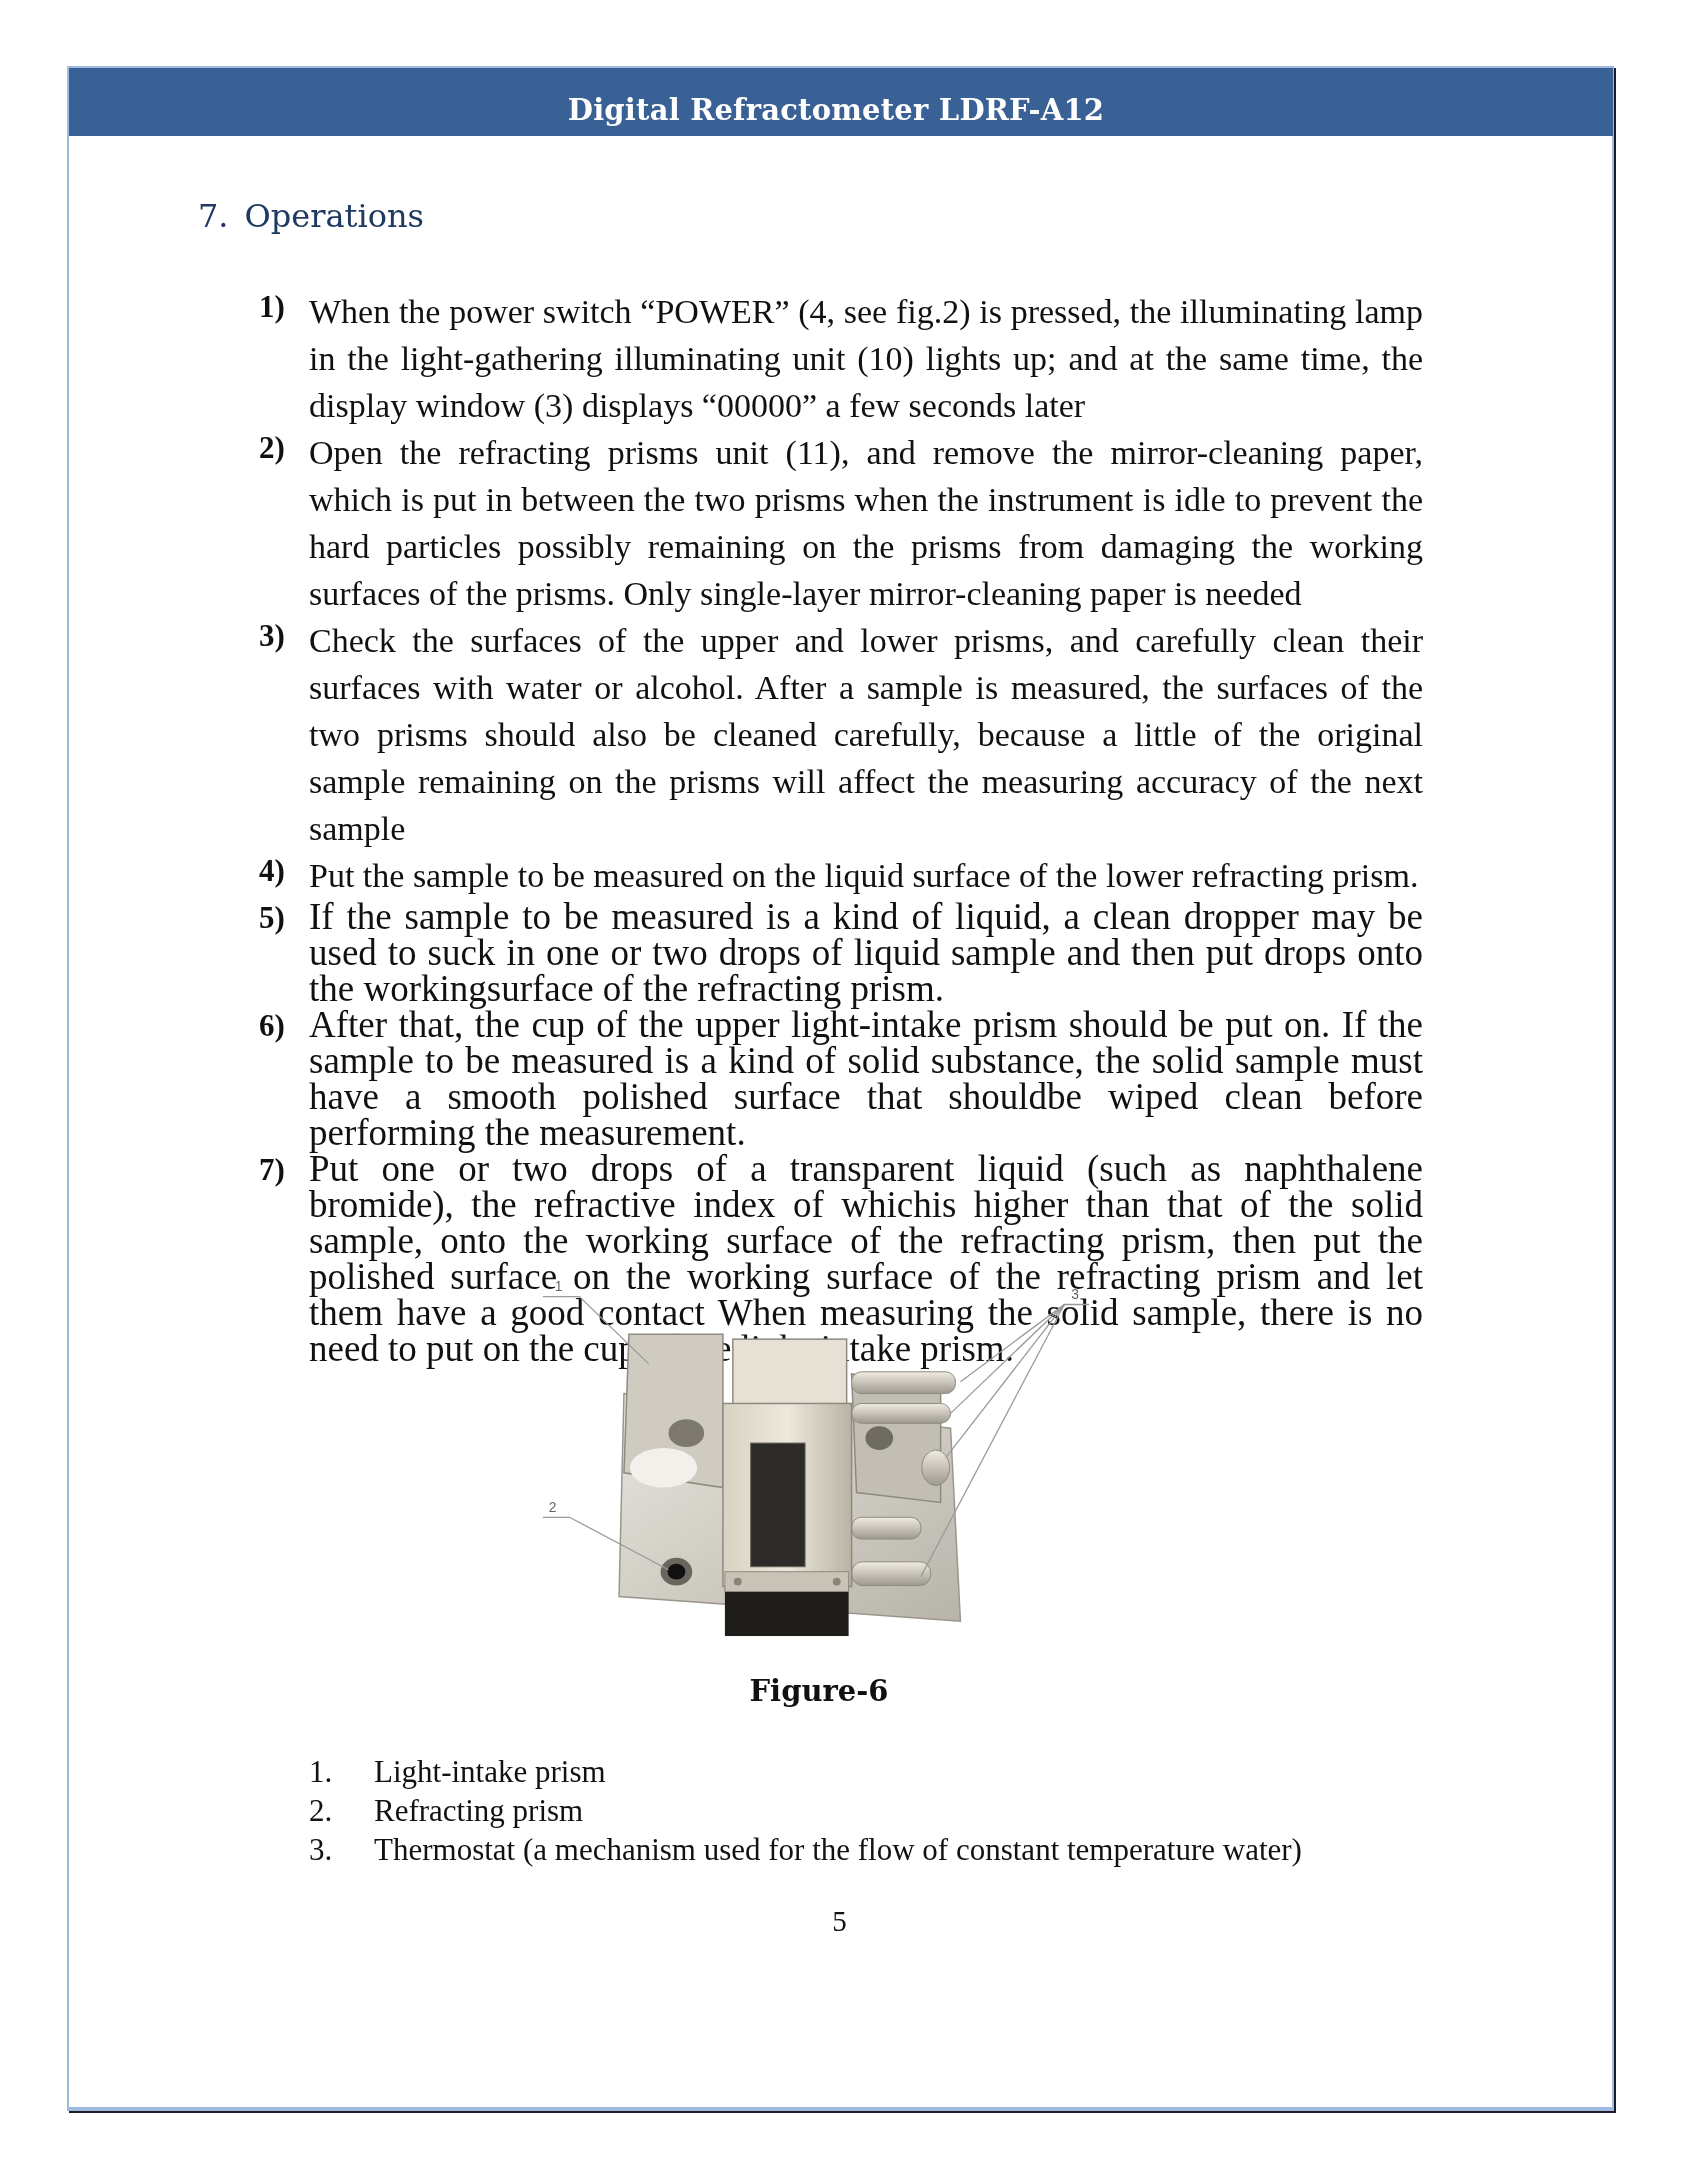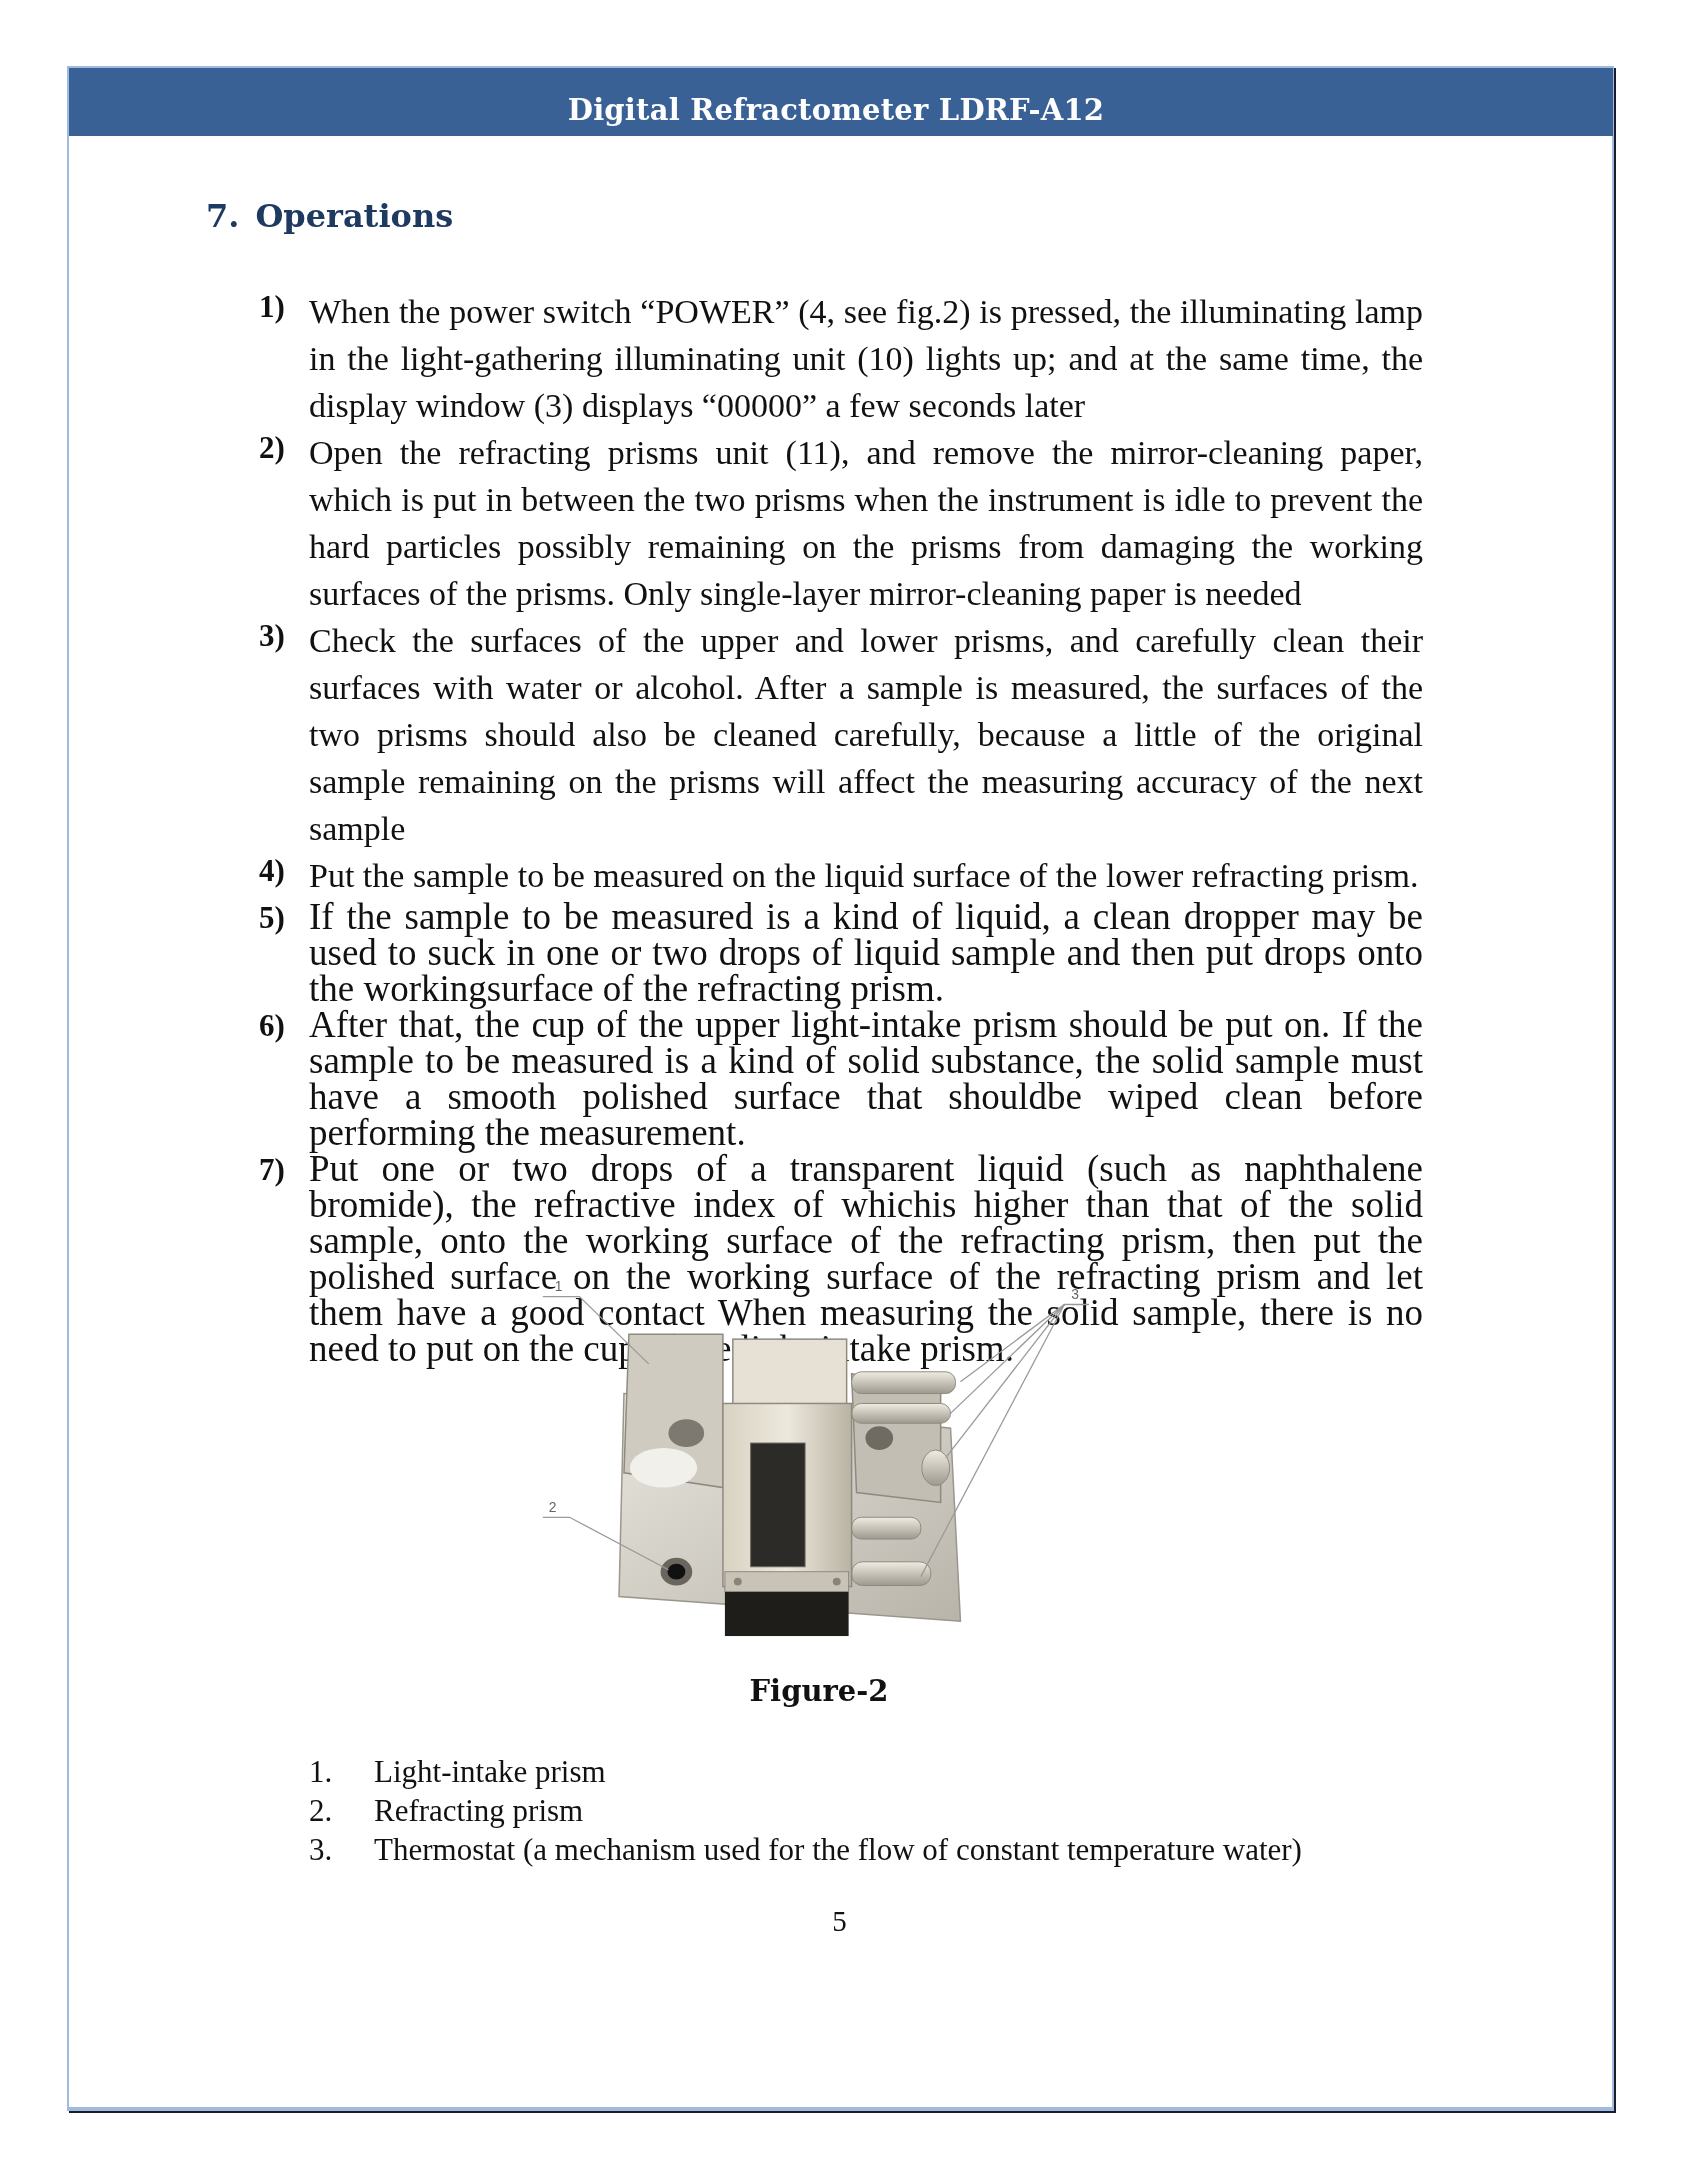--- a/index.html
+++ b/index.html
@@ -46,25 +46,24 @@
       font-size: 29px;
       letter-spacing: 0.2px;
       transform: translateX(-5px);
       margin-top: 16px;
     }
     .section-heading {
       position: absolute;
       left: 198px;
       top: 197px;
       font-family: "DejaVu Serif", "Liberation Serif", serif;
-      font-weight: bold;
+      font-weight: normal;
       font-size: 32px;
       color: #1f3a60;
       white-space: nowrap;
-      margin-left: 8px;
     }
     .section-heading .num { margin-right: 16px; }
 
     .steps {
       position: absolute;
       left: 259px;
       top: 288px;
       width: 1164px;
       margin: 0;
       padding: 0;
@@ -239,21 +238,21 @@
       <polyline points="545,50 430,160"></polyline>
       <polyline points="545,50 425,205"></polyline>
       <polyline points="545,50 400,325"></polyline>
     </g>
     <text x="30" y="36" font-family="Liberation Sans, sans-serif" font-size="14" fill="#666">1</text>
     <text x="24" y="260" font-family="Liberation Sans, sans-serif" font-size="14" fill="#666">2</text>
     <text x="552" y="44" font-family="Liberation Sans, sans-serif" font-size="14" fill="#666">3</text>
   </svg>
 </div>
 
-<div class="figure-caption">Figure-2</div>
+<div class="figure-caption">Figure-6</div>
 
 <ol class="legend">
   <li class="legend-item">
     <span class="legend-num">1.</span>
     <span>Light-intake prism</span>
   </li>
   <li class="legend-item">
     <span class="legend-num">2.</span>
     <span>Refracting prism</span>
   </li>

